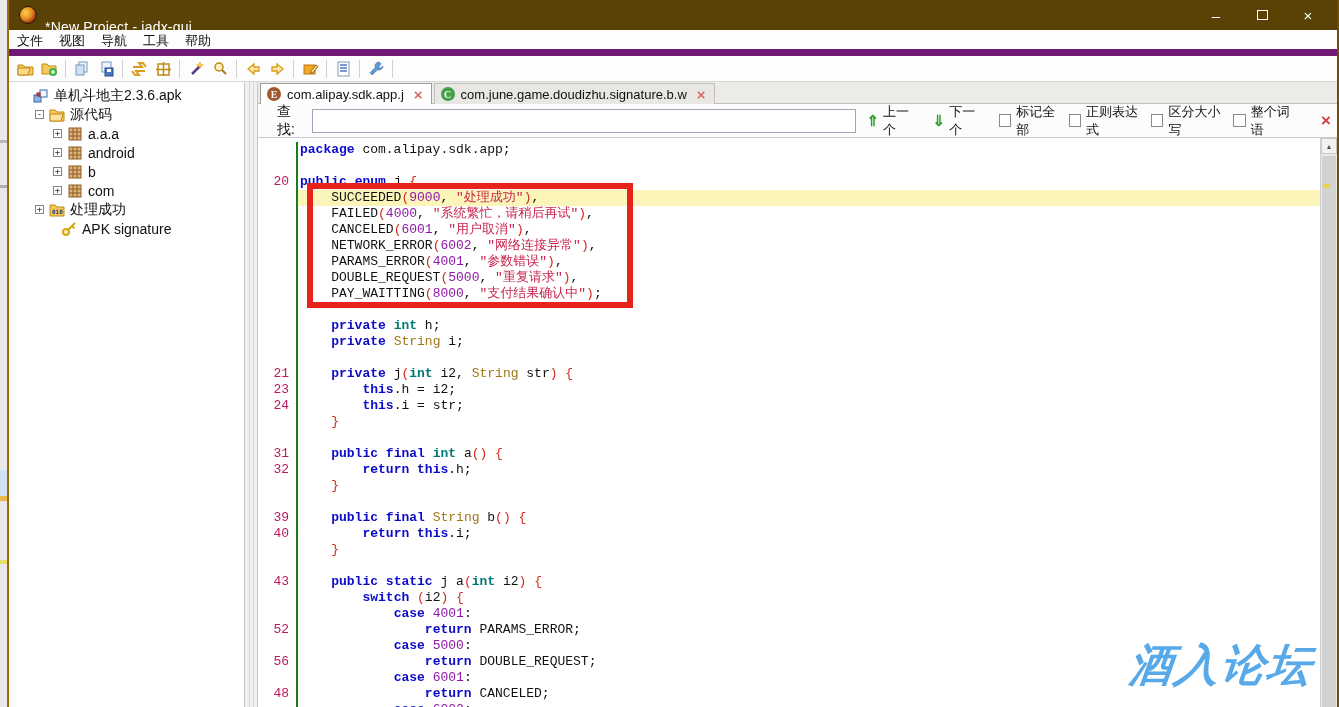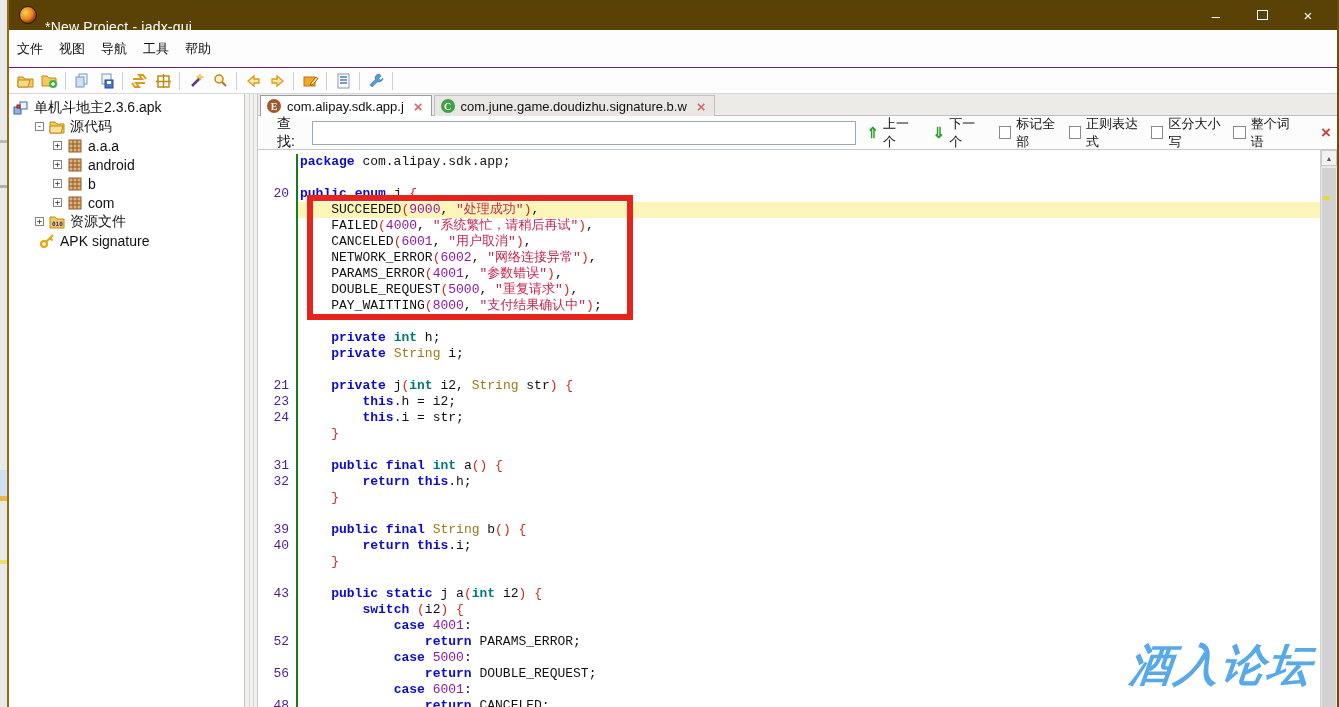--- a/index.html
+++ b/index.html
@@ -20,22 +20,22 @@
               color:#fff; font-size:14px; flex:0 0 auto; }
   .app-icon { width:18px; height:18px; border-radius:50%; margin:0 8px 0 10px;
               background:radial-gradient(circle at 35% 35%, #f8d34a 0%, #e88820 45%, #8a3010 75%, #3a4a90 100%);
               border:1px solid #2a1a00; }
   .title-text { flex:1; letter-spacing:.2px;margin-top:23px; }
   .win-controls { display:flex; align-items:center; gap:0; margin-right:6px; }
   .win-btn { width:46px; height:28px; display:flex; align-items:center; justify-content:center;
              color:#fff; font-size:15px; cursor:default; }
   .win-btn .maxbox { width:11px; height:10px; border:1.5px solid #fff; display:inline-block; }
 
-  .menubar { height:38px; background:#fdfdfd; display:flex; align-items:center;
-             font-size:13px; color:#111; border-bottom:1px solid #701a75; flex:0 0 auto; }
+  .menubar { height:26px; background:#fdfdfd; display:flex; align-items:flex-start;
+             font-size:13px; color:#111; border-bottom:7px solid #701a75; flex:0 0 auto; }
   .menu-item { padding:2px 8px; }
 
   .toolbar { height:26px; background:#fdfdfd; display:flex; align-items:center;
              border-bottom:1px solid #d8d8d8; flex:0 0 auto; padding-left:4px; }
   .tb-icon { width:24px; height:22px; display:flex; align-items:center; justify-content:center; }
   .tb-sep { width:1px; height:18px; background:#d0d0d0; margin:0 4px; }
 
   .main { flex:1; display:flex; min-height:0; }
 
   .tree-panel { width:236px; background:#fff; border-right:1px solid #c6c6c6;
@@ -73,21 +73,21 @@
   .arrow-dn { color:#2ca02c; font-weight:bold; font-size:15px; }
   .find-btn { display:flex; align-items:center; gap:4px; }
   .cbox { width:13px; height:13px; border:1px solid #8a8a8a; background:#fff; display:inline-block; }
   .cb-item { display:flex; align-items:center; gap:5px; }
   .search-close { color:#d43a3a; font-weight:bold; font-size:17px; margin-left:8px; }
 
   .code-wrap { flex:1; position:relative; overflow:hidden; background:#fff; }
   .code-lines { position:absolute; left:0; top:4px; right:17px; }
   .code-row { height:16px; display:flex; font-family:Liberation Mono, monospace;
               font-size:13px; line-height:16px; white-space:pre; }
-  .ln { width:38px; flex:0 0 auto; text-align:right; padding-right:7px; color:#4c1d95; background:#fff; }
+  .ln { width:38px; flex:0 0 auto; text-align:right; padding-right:7px; color:#be185d; background:#fff; }
   .code-txt { flex:1; border-left:2px solid #1b7a1b; padding-left:2px; color:#111; }
   .code-row.hl .code-txt { background:#fbf5ba; }
 
   .tk-k { color:#0b0bcd; font-weight:bold; }
   .tk-t { color:#007878; font-weight:bold; }
   .tk-c { color:#a07818; }
   .tk-n { color:#9018a8; }
   .tk-s { color:#c9264e; }
   .tk-p { color:#d32b1f; }
   .tk-d { color:#111; }
@@ -224,21 +224,21 @@
         <div class="tb-icon">
           <svg width="17" height="16">
             <path d="M11 1a4 4 0 0 0-3.7 5.5L2 11.8 4.2 14l5.3-5.3A4 4 0 0 0 15 5l-2.4 2.2-1.8-1.8L13 3a4 4 0 0 0-2-2z" fill="#5b9bd5" stroke="#3a6aa0" stroke-width=".6"></path>
           </svg>
         </div>
         <div class="tb-sep"></div>
       </div>
 
     <div class="main">
       <div class="tree-panel" id="tree">
-          <div class="tree-row" style="padding-left: 4px;">
+          <div class="tree-row" style="padding-left: 24px;">
             <span class="tree-ico"><svg width="16" height="16">
                 <rect x="1" y="7" width="7" height="7" fill="#8fb4e0" stroke="#3a6aa8"></rect>
                 <rect x="7" y="2" width="7" height="7" fill="#eef4fc" stroke="#3a6aa8"></rect>
                 <rect x="4" y="5" width="3" height="3" fill="#d05050" stroke="#902020"></rect>
               </svg></span>
             <span>单机斗地主2.3.6.apk</span>
           </div>
           <div class="tree-row" style="padding-left: 26px;">
             <span class="tw-handle">-</span>
             <span class="tree-ico"><svg width="16" height="16">
@@ -278,23 +278,23 @@
                 <path d="M2 6h12M2 10h12M6 2v12M10 2v12" stroke="#8b5a2b"></path>
               </svg></span>
             <span>com</span>
           </div>
           <div class="tree-row" style="padding-left: 26px;">
             <span class="tw-handle">+</span>
             <span class="tree-ico"><svg width="16" height="16">
                 <path d="M1 3h5l2 2h7v9H1z" fill="#f7c85c" stroke="#c08a14"></path>
                 <text x="3" y="12" font-size="6" font-weight="bold" fill="#203a80" font-family="monospace">010</text>
               </svg></span>
-            <span>资源文件</span>
-          </div>
-          <div class="tree-row" style="padding-left: 16px;">
+            <span>处理成功</span>
+          </div>
+          <div class="tree-row" style="padding-left: 38px;">
             <span class="tw-handle none">+</span>
             <span class="tree-ico"><svg width="16" height="16">
                 <circle cx="5" cy="11" r="3" fill="#fdf0c8" stroke="#d9a810" stroke-width="2"></circle>
                 <path d="M7.5 8.5L14 2M11 5l2.5 2.5" stroke="#d9a810" stroke-width="2"></path>
               </svg></span>
             <span>APK signature</span>
           </div>
         </div>
       <div class="splitter"></div>
 

